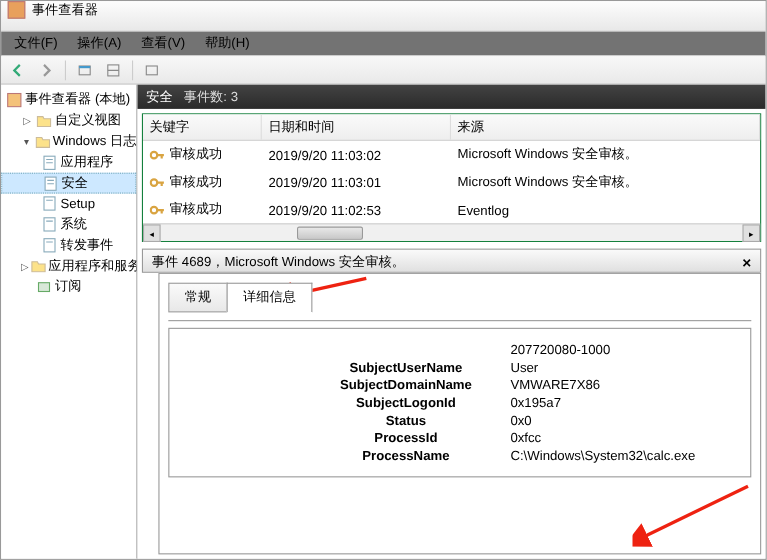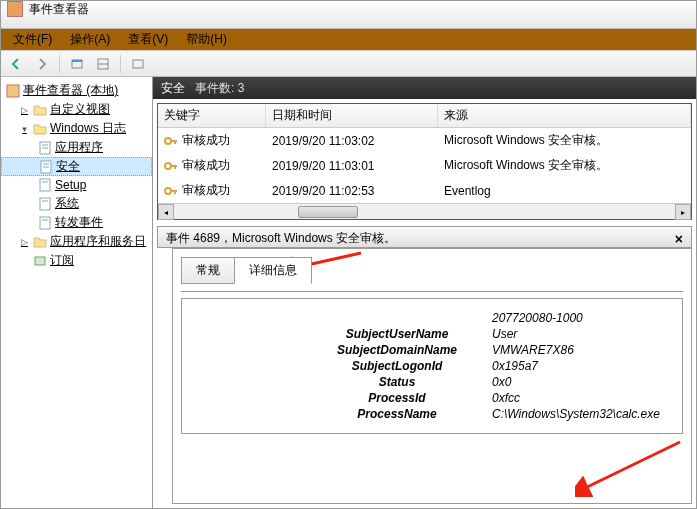--- a/index.html
+++ b/index.html
@@ -1,25 +1,25 @@
 <!DOCTYPE html>
 <html><head>
 <meta charset="utf-8">
 <style>
 * { box-sizing: border-box; margin: 0; padding: 0; font-family: "Microsoft YaHei", "Segoe UI", Tahoma, sans-serif; font-size: 12px; }
 body { background: #f0f0f0; width: 697px; height: 509px; overflow: hidden; border: 1px solid #999; }
 .titlebar { height: 28px; background: linear-gradient(#fdfdfd,#e8e8e8); border-bottom: 1px solid #bbb; display: flex; padding: 0 6px; gap: 6px; }
 .titlebar .icon { width: 16px; height: 16px; background: #e8a05c; border: 1px solid #b77; }
-.menubar { height: 22px; background: #a16207; border-bottom: 1px solid #ccc; display: flex; align-items: center; padding: 0 4px; gap: 2px; }
+.menubar { height: 22px; background: #737373; border-bottom: 1px solid #ccc; display: flex; align-items: center; padding: 0 4px; gap: 2px; }
 .menubar span { padding: 2px 8px; cursor: default; }
 .toolbar { height: 26px; background: linear-gradient(#f8f8f8,#e9e9e9); border-bottom: 1px solid #bbb; display: flex; align-items: center; padding: 0 4px; gap: 4px; }
 .tb-btn { width: 22px; height: 20px; border: 1px solid transparent; display: flex; align-items: center; justify-content: center; }
 .tb-sep { width: 1px; height: 18px; background: #ccc; margin: 0 2px; }
 .main { display: flex; height: calc(100% - 76px); }
-.tree { width: 152px; background: #fff; border-right: 1px solid #999; overflow: hidden; padding: 4px 0; text-decoration: underline; }
+.tree { width: 124px; background: #fff; border-right: 1px solid #999; overflow: hidden; padding: 4px 0; }
 .tree-item { display: flex; align-items: center; gap: 2px; padding: 1px 0 1px 4px; white-space: nowrap; cursor: default; }
 .tree-item.lvl1 { padding-left: 18px; }
 .tree-item.lvl2 { padding-left: 36px; }
 .tree-exp { width: 11px; height: 11px; display: inline-flex; align-items: center; justify-content: center; font-size: 9px; color: #555; }
 .tree-icon { width: 16px; height: 16px; display: inline-flex; align-items: center; justify-content: center; }
 .tree-item.sel { background: #cde8ff; border: 1px dotted #7ab; padding-top: 0; padding-bottom: 0; }
 .right { flex: 1; display: flex; flex-direction: column; background: #fff; }
 .right-hdr { height: 22px; background: linear-gradient(#434343,#2a2a2a); color: #fff; display: flex; align-items: center; padding: 0 8px; gap: 10px; }
 .right-hdr .title { font-weight: normal; }
 .right-hdr .count { color: #ddd; }
@@ -37,21 +37,21 @@
 .hscroll-thumb { position: absolute; left: 140px; top: 2px; height: 12px; width: 60px; background: linear-gradient(#e8e8e8,#c8c8c8); border: 1px solid #999; border-radius: 2px; }
 .hscroll-btn { position: absolute; top: 0; width: 16px; height: 16px; background: #e0e0e0; border: 1px solid #aaa; display: flex; align-items: center; justify-content: center; font-size: 8px; }
 .detail-hdr { height: 22px; background: linear-gradient(#fafafa,#e0e0e0); border: 1px solid #999; margin: 2px 4px 0 4px; display: flex; align-items: flex-end; padding: 0 8px; justify-content: space-between; }
 .detail-frame { border: 1px solid #999; margin: 0 4px 4px 19px; flex: 1; padding: 8px; overflow: hidden; background: #fff; text-align: center; }
 .tabs { display: flex; margin-bottom: 8px; }
 .tab { padding: 4px 14px; border: 1px solid #999; background: linear-gradient(#fafafa,#e8e8e8); margin-right: -1px; cursor: default; }
 .tab.active { background: #fff; border-bottom-color: #fff; position: relative; z-index: 2; }
 .tab-strip { border-bottom: 1px solid #999; margin-top: -1px; }
 .view-opts { padding: 8px 12px; display: flex; gap: 60px; }
 .inner-box { border: 1px solid #999; padding: 10px 20px 10px 120px; margin-top: 6px; }
-.kv { display: flex; margin: 2px 0; font-size: 14px; font-family: Arial, sans-serif; font-style: italic; }
+.kv { display: flex; margin: 2px 0; font-size: 14px; font-family: Arial, sans-serif; }
 .kv .k { font-weight: bold; width: 190px; }
 .kv .v { }
 .arrow-red { position: absolute; pointer-events: none; }
 .radio { width: 12px; height: 12px; border: 1px solid #555; border-radius: 50%; display: inline-flex; align-items: center; justify-content: center; margin-right: 4px; }
 .radio.checked::after { content: ""; width: 6px; height: 6px; background: #333; border-radius: 50%; }
 .closex { font-family: Arial; font-size: 14px; font-weight: bold; cursor: default; }
 </style>
 </head>
 <body>
 

